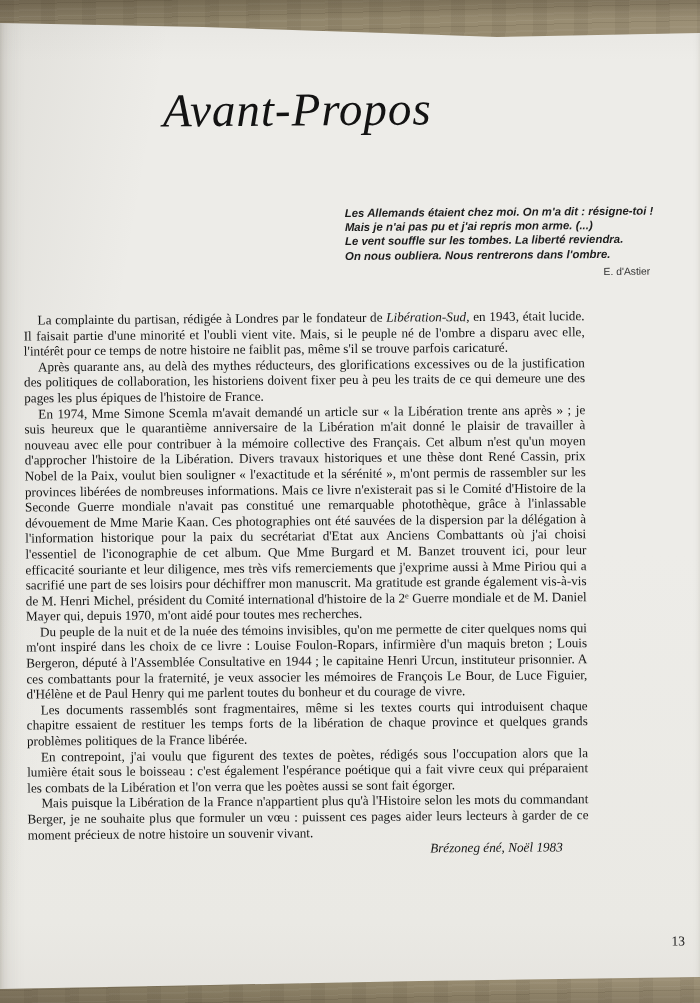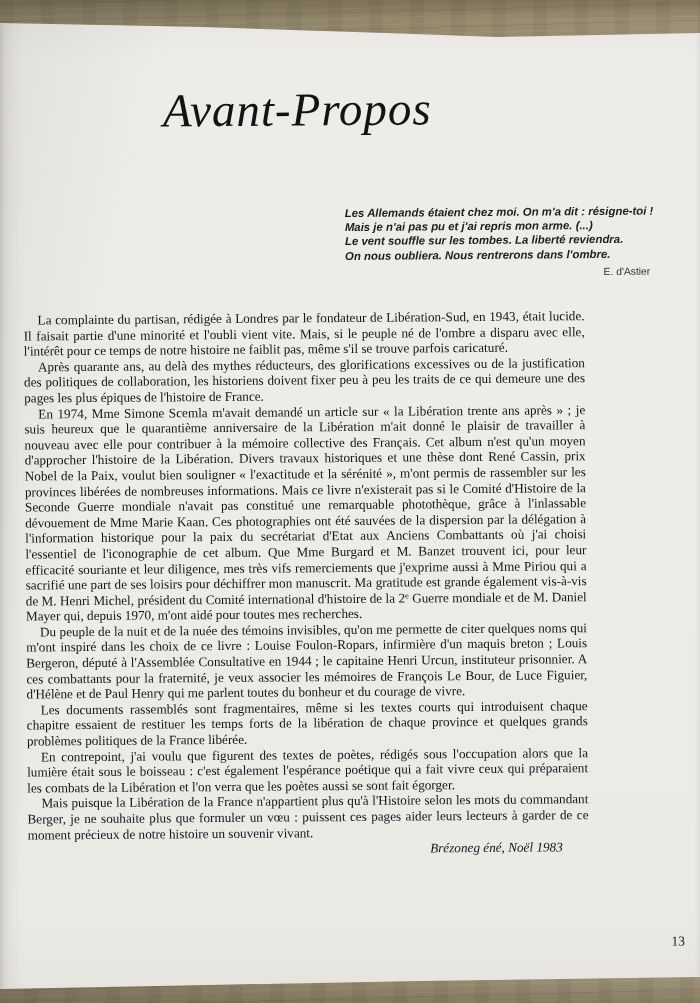--- a/index.html
+++ b/index.html
@@ -67,21 +67,21 @@
     font-weight: normal; font-style: normal;
     font-size: 10.3px; color: #303030;
   }
 
   .bodytext {
     position: absolute; left: 25px; top: 310px; width: 561px;
     font-size: 13.2px; line-height: 15.6px;
     text-align: justify; color: #151515;
   }
   .bodytext p { margin: 0; text-indent: 14px; }
-  .it { }
+  .it { font-style: italic; }
   sup { font-size: 8.5px; line-height: 0; vertical-align: 4px; }
 
   .signature {
     text-align: right; padding-right: 26px; margin-top: 1px;
     font-style: italic; font-size: 13.2px; line-height: 15.6px;
   }
 
   .page-number {
     position: absolute; left: 668px; top: 936px;
     font-size: 13.5px; color: #222;

